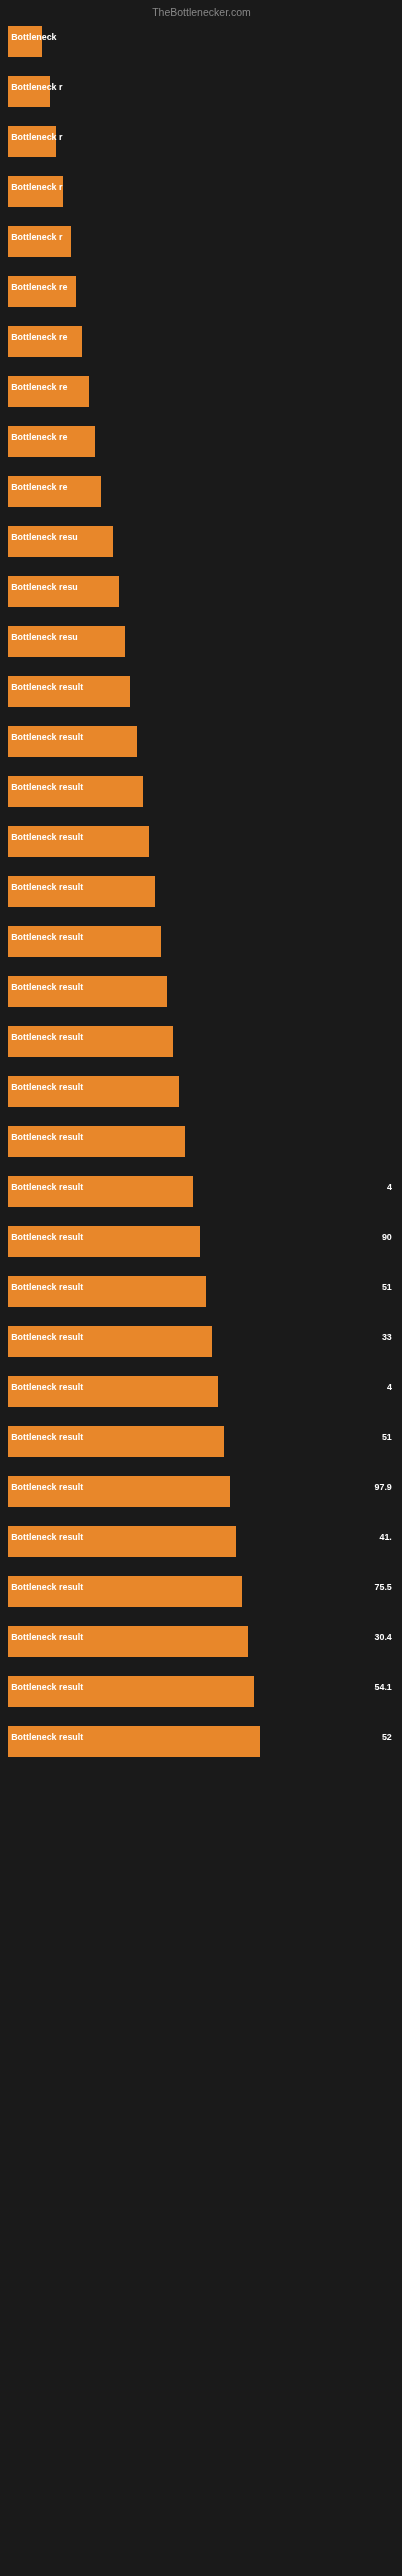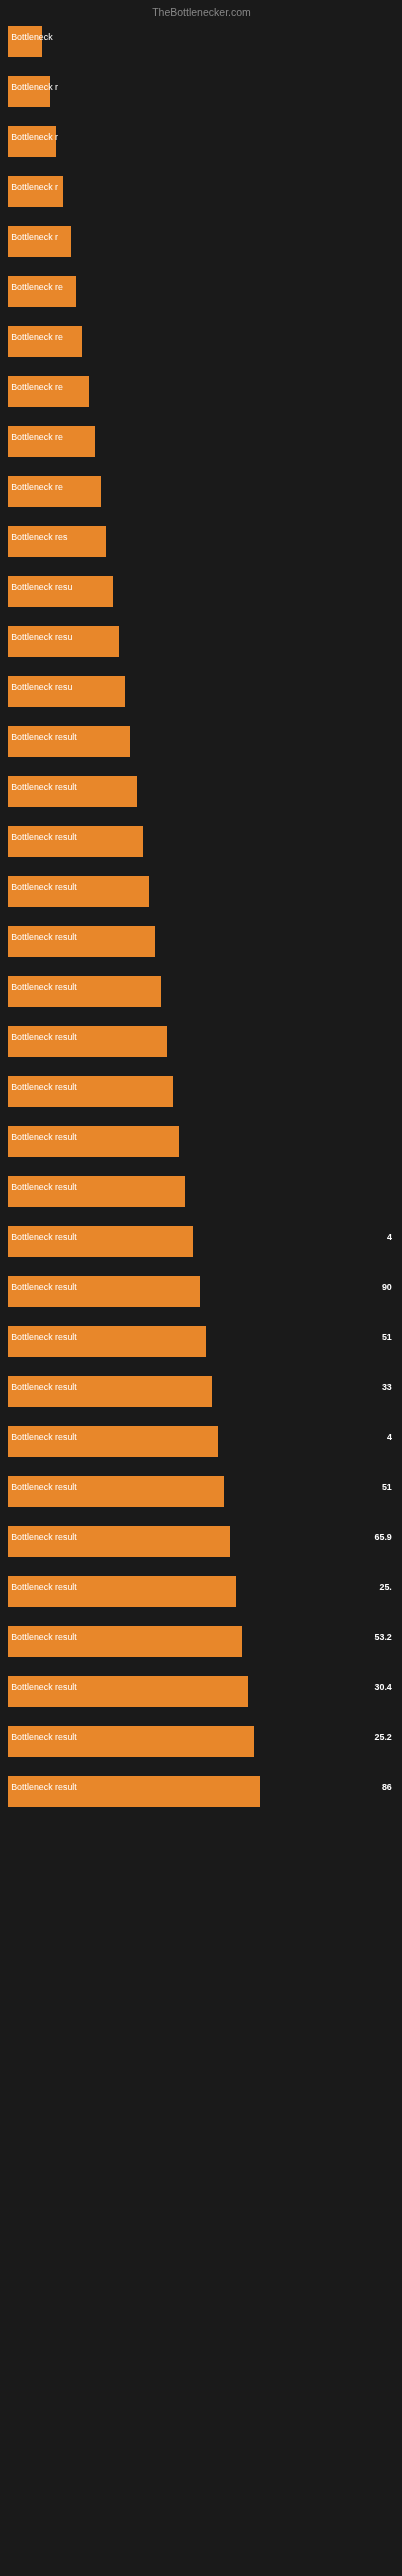--- a/index.html
+++ b/index.html
@@ -30,21 +30,21 @@
     .bar-row {
       display: flex;
       align-items: center;
       margin-bottom: 0px;
       height: 50px;
       position: relative;
     }
     .bar-label {
       color: white;
       font-size: 8.9px;
-      font-weight: normal;
+      font-weight: bold;
       position: absolute;
       left: 3.2px;
       top: 6.4px;
       z-index: 2;
       white-space: nowrap;
     }
     .bar-fill {
       background: #e8872a;
       height: 31px;
       position: absolute;
@@ -114,25 +114,20 @@
       <div class="bar-fill" style="width: 87px;">
         <div class="bar-label">Bottleneck re</div>
       </div>
     </div>
     <div class="bar-row">
       <div class="bar-fill" style="width: 93px;">
         <div class="bar-label">Bottleneck re</div>
       </div>
     </div>
     <div class="bar-row">
-      <div class="bar-fill" style="width: 98px;">
-        <div class="bar-label">Bottleneck res</div>
-      </div>
-    </div>
-    <div class="bar-row">
       <div class="bar-fill" style="width: 105px;">
         <div class="bar-label">Bottleneck resu</div>
       </div>
     </div>
     <div class="bar-row">
       <div class="bar-fill" style="width: 111px;">
         <div class="bar-label">Bottleneck resu</div>
       </div>
     </div>
     <div class="bar-row">
@@ -220,49 +215,49 @@
         <div class="bar-label">Bottleneck result</div>
       </div>
     </div>
     <div class="bar-row">
       <div class="bar-value">51</div>
       <div class="bar-fill" style="width: 216px;">
         <div class="bar-label">Bottleneck result</div>
       </div>
     </div>
     <div class="bar-row">
-      <div class="bar-value">65.9</div>
+      <div class="bar-value">97.9</div>
       <div class="bar-fill" style="width: 222px;">
         <div class="bar-label">Bottleneck result</div>
       </div>
     </div>
     <div class="bar-row">
-      <div class="bar-value">25.</div>
+      <div class="bar-value">41.</div>
       <div class="bar-fill" style="width: 228px;">
         <div class="bar-label">Bottleneck result</div>
       </div>
     </div>
     <div class="bar-row">
-      <div class="bar-value">53.2</div>
+      <div class="bar-value">75.5</div>
       <div class="bar-fill" style="width: 234px;">
         <div class="bar-label">Bottleneck result</div>
       </div>
     </div>
     <div class="bar-row">
       <div class="bar-value">30.4</div>
       <div class="bar-fill" style="width: 240px;">
         <div class="bar-label">Bottleneck result</div>
       </div>
     </div>
     <div class="bar-row">
-      <div class="bar-value">25.2</div>
+      <div class="bar-value">54.1</div>
       <div class="bar-fill" style="width: 246px;">
         <div class="bar-label">Bottleneck result</div>
       </div>
     </div>
     <div class="bar-row">
-      <div class="bar-value">86</div>
+      <div class="bar-value">52</div>
       <div class="bar-fill" style="width: 252px;">
         <div class="bar-label">Bottleneck result</div>
       </div>
     </div>
   </div>
 
 
 </body></html>

